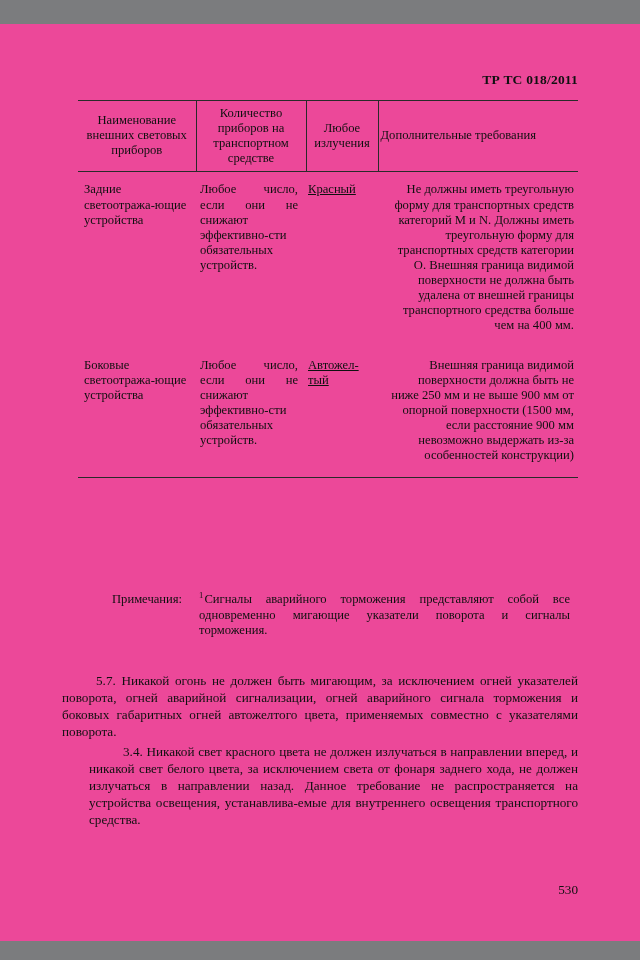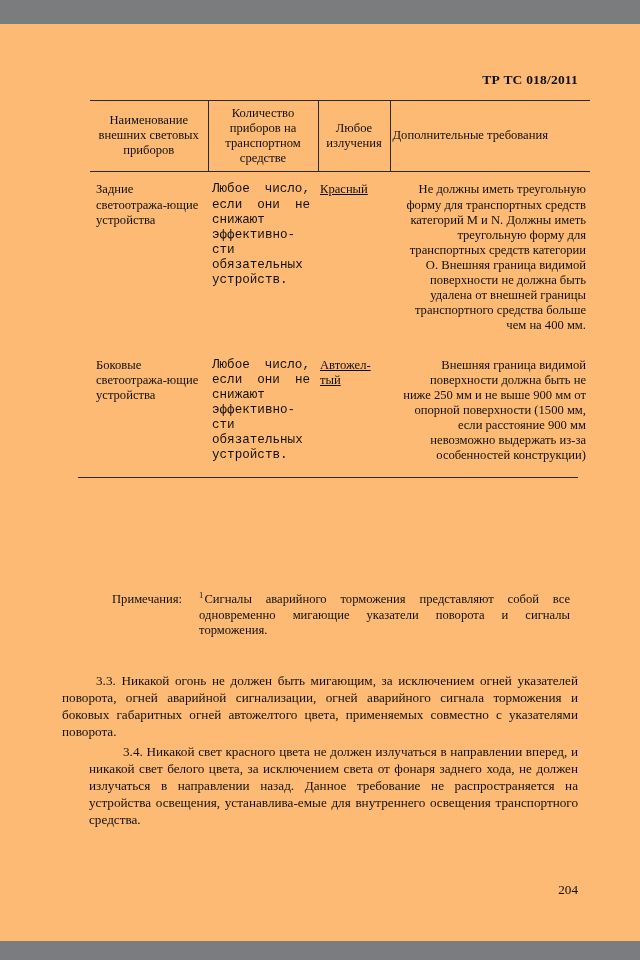--- a/index.html
+++ b/index.html
@@ -18,21 +18,21 @@
     width: 640px;
     height: 960px;
     background: #7b7c7e;
   }
   .page {
     position: absolute;
     left: 0;
     top: 24px;
     width: 640px;
     height: 917px;
-    background: #fdba74;
+    background: #ec4899;
     box-sizing: border-box;
   }
   .page-inner {
     position: relative;
     width: 640px;
     height: 917px;
   }
 
   
   .runhead {
@@ -53,21 +53,20 @@
     left: 78px;
     top: 76px;
     width: 500px;
   }
   table.spec {
     border-collapse: collapse;
     width: 500px;
     table-layout: fixed;
     font-size: 12.6px;
     color: #101010;
-    margin-left: 12px;
   }
   table.spec col.c1 { width: 118px; }
   table.spec col.c2 { width: 110px; }
   table.spec col.c3 { width: 72px; }
   table.spec col.c4 { width: 200px; }
 
   table.spec thead td {
     border-top: 1px solid #2a2a2a;
     border-bottom: 1px solid #2a2a2a;
     border-right: 1px solid #2a2a2a;
@@ -82,21 +81,21 @@
     padding-left: 2px;
   }
 
   table.spec tbody td {
     vertical-align: top;
     padding: 10px 6px 14px 4px;
     line-height: 1.2;
     border: none;
   }
   table.spec tbody td.col-name { padding-left: 6px; }
-  table.spec tbody td.col-qty  { text-align: justify; text-align-last: left; padding-right: 8px; font-family: Liberation Mono, monospace; }
+  table.spec tbody td.col-qty  { text-align: justify; text-align-last: left; padding-right: 8px; }
   table.spec tbody td.col-color { padding-left: 2px; text-decoration: underline; }
   table.spec tbody td.col-extra { padding-left: 10px; padding-right: 4px; text-align: right; }
 
   .tbl-bottom-rule {
     position: absolute;
     left: 78px;
     width: 500px;
     height: 0;
     border-top: 1px solid #2a2a2a;
   }
@@ -205,22 +204,22 @@
       </div>
 
       <div class="notes">
         <div class="notes-row">
           <span class="notes-label">Примечания:</span>
           <span class="notes-body"><span class="fn-mark">1</span><span>Сигналы аварийного торможения представляют собой все одновременно мигающие указатели поворота и сигналы торможения.</span></span>
         </div>
       </div>
 
       <div class="body-text">
-        <p>3.3. Никакой огонь не должен быть мигающим, за исключением огней указателей поворота, огней аварийной сигнализации, огней аварийного сигнала торможения и боковых габаритных огней автожелтого цвета, применяемых совместно с указателями поворота.</p>
+        <p>5.7. Никакой огонь не должен быть мигающим, за исключением огней указателей поворота, огней аварийной сигнализации, огней аварийного сигнала торможения и боковых габаритных огней автожелтого цвета, применяемых совместно с указателями поворота.</p>
         <p>3.4. Никакой свет красного цвета не должен излучаться в направлении вперед, и никакой свет белого цвета, за исключением света от фонаря заднего хода, не должен излучаться в направлении назад. Данное требование не распространяется на устройства освещения, устанавлива-емые для внутреннего освещения транспортного средства.</p>
       </div>
 
-      <div class="folio">204</div>
+      <div class="folio">530</div>
 
     <div class="tbl-bottom-rule" style="top: 453px;"></div>
       </div>
   </div>
 </div>
 
 </body></html>

